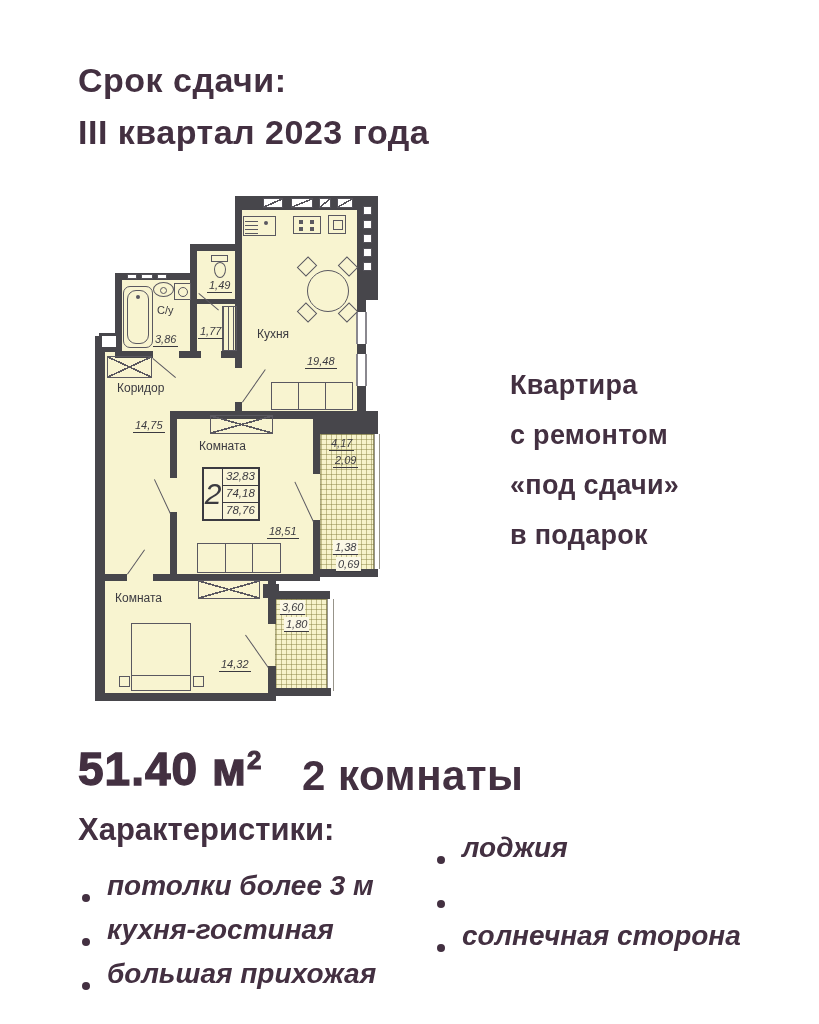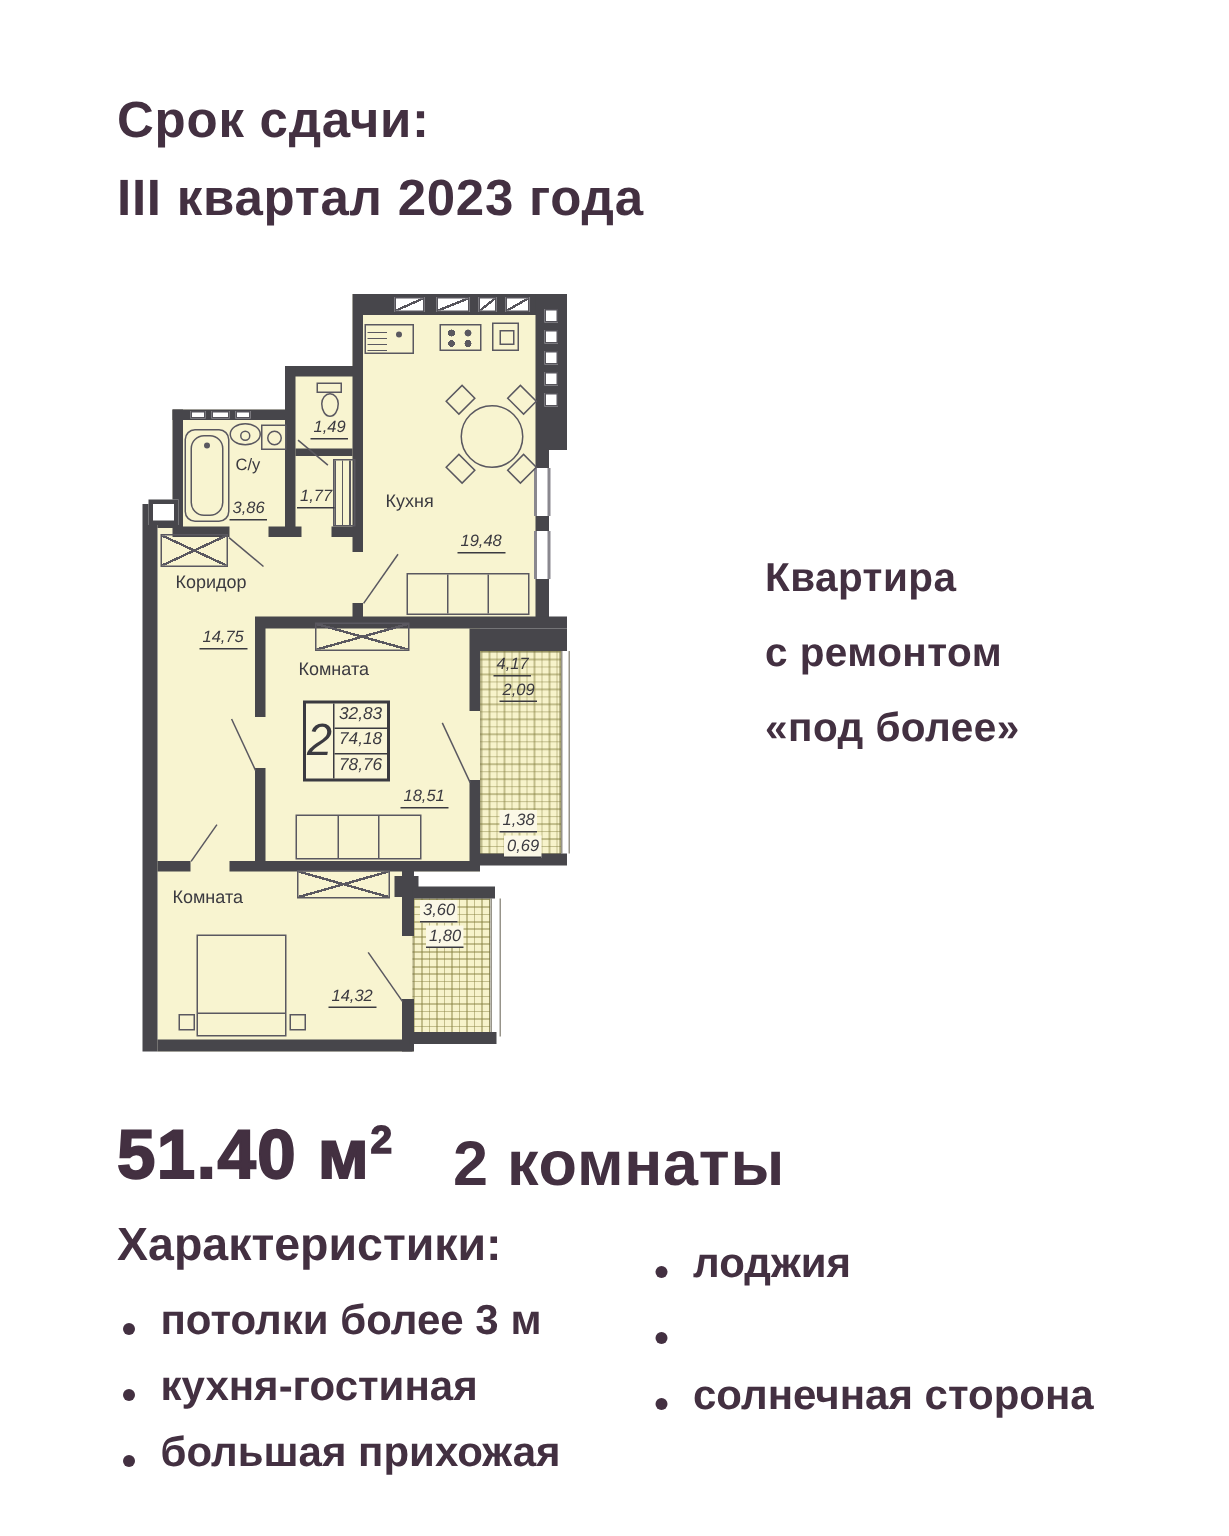--- a/index.html
+++ b/index.html
@@ -14,21 +14,21 @@
   .h1 { position:absolute; left:78px; top:54px; font-size:34px; line-height:52px;
         font-weight:800; letter-spacing:.5px; }
   .promo { position:absolute; left:510px; top:360px; font-size:27px; line-height:50px;
         font-weight:800; letter-spacing:.3px; }
   .area-line { position:absolute; left:78px; top:742px; }
   .area-big { font-size:46px; font-weight:800; -webkit-text-stroke:1.3px #433041; letter-spacing:1px; }
   .area-big sup { font-size:26px; -webkit-text-stroke:1px #433041; }
   .rooms-big { position:absolute; left:302px; top:752px; font-size:42px; font-weight:700; letter-spacing:.5px; }
   .char-title { position:absolute; left:78px; top:812px; font-size:31px; font-weight:800; }
   .blist { position:absolute; margin:0; padding:0; list-style:none; }
-  .blist li { height:44px; display:flex; align-items:center; font-size:28px; font-weight:700; }
+  .blist li { height:44px; display:flex; align-items:flex-end; font-size:28px; font-weight:700;font-style:italic; }
   .blist li .dot { width:8px; height:8px; border-radius:50%; background:#433041; margin:11px 17px 0 0; flex:none; }
   #list-left  { left:82px;  top:858px; }
   #list-right { left:437px; top:820px; }
 
   
   #plan { position:absolute; left:95px; top:196px; width:310px; height:510px; }
   .fill { position:absolute; background:#f8f4d0; }
   .wall { position:absolute; background:#47464b; }
   .hatch { position:absolute; background-color:#f7f3cb;
     background-image:
@@ -92,21 +92,22 @@
 <body>
 
 <div class="h1">
   <div>Срок сдачи:</div>
   <div>III квартал 2023 года</div>
 </div>
 
 <div class="promo">
   <div>Квартира</div>
   <div>с ремонтом</div>
-  <div>«под более»</div>
+  <div>«под сдачи»</div>
+  <div>в подарок</div>
 </div>
 
 <div class="area-line">
   <span class="area-big"><span>51.40 м</span><sup>2</sup></span>
 </div>
 <div class="rooms-big">2 комнаты</div>
 
 <div class="char-title">Характеристики:</div>
 
 <ul class="blist" id="list-left">

